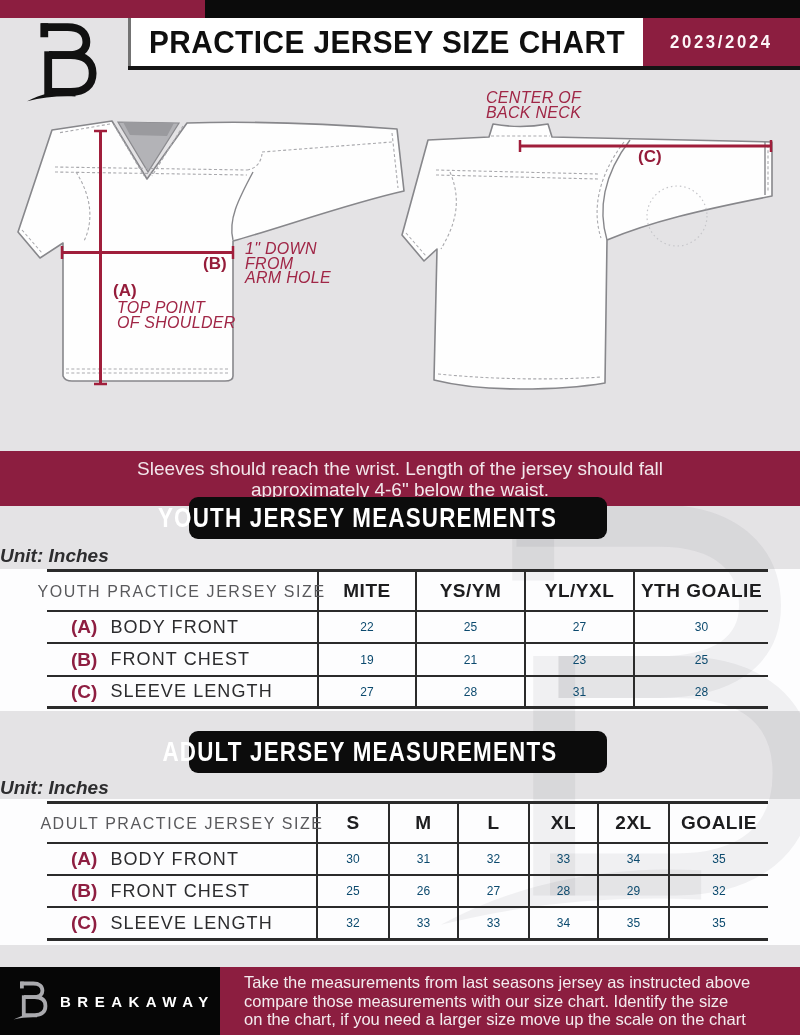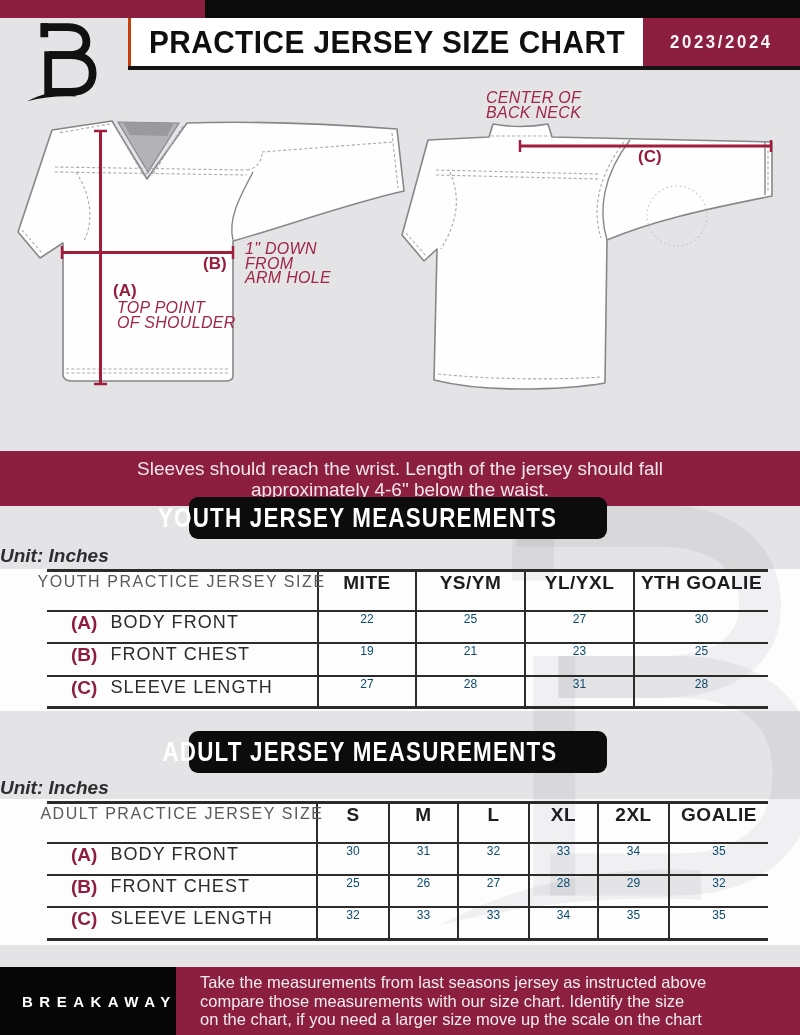--- a/index.html
+++ b/index.html
@@ -3,21 +3,21 @@
 <meta charset="utf-8">
 <style>
   html,body{margin:0;padding:0;background:#cfcfd2;}
   .page{position:relative;width:800px;height:1035px;background:#e4e3e5;overflow:hidden;
         font-family:"Liberation Sans",sans-serif;}
   
   .topstrip-maroon{position:absolute;left:0;top:0;width:205px;height:18px;background:#8c1e40;}
   .topstrip-black{position:absolute;left:205px;top:0;width:595px;height:18px;background:#0b0b0b;}
   .titlebar{position:absolute;left:128px;top:18px;width:672px;height:48px;display:flex;
             border-bottom:4px solid #141414;box-sizing:content-box;}
-  .titlebar-white{width:520px;background:#ffffff;border-left:3px solid #c2410c;
+  .titlebar-white{width:520px;background:#ffffff;border-left:3px solid #737373;
                   display:flex;align-items:center;justify-content:center;box-sizing:border-box;}
   .title{font-size:32px;font-weight:bold;color:#0f0f0f;letter-spacing:.5px;white-space:nowrap;
          transform:scaleX(.93);}
   .yearbox{width:180px;background:#8c1e40;display:flex;align-items:center;justify-content:center;}
   .year{font-size:19px;font-weight:bold;color:#fdf6f8;letter-spacing:3px;white-space:nowrap;
         transform:scaleX(.88);}
   .brandlogo{position:absolute;left:24px;top:20px;}
   
   .diagram-svg{position:absolute;left:0;top:60px;z-index:2;}
   .mkey{position:absolute;font-weight:bold;font-size:17px;color:#951c3a;z-index:3;white-space:nowrap;}
@@ -42,34 +42,34 @@
   .tablebg{position:absolute;left:0;width:800px;background:#fdfdfe;z-index:0;}
   .tablebg-youth{top:569px;height:142px;}
   .tablebg-adult{top:799px;height:146px;}
   .wm{position:absolute;left:424px;top:488px;z-index:1;opacity:1;}
   .size-table{position:absolute;left:47px;width:721px;display:grid;z-index:2;
               border-top:3px solid #2b2b2b;border-bottom:3px solid #2b2b2b;}
   .table-youth{top:569px;grid-template-columns:270px 98px 109px 109px 135px;
                grid-template-rows:38px 32px 33px 31px;}
   .table-adult{top:801px;grid-template-columns:269px 72px 69px 71px 69px 71px 100px;
                grid-template-rows:38px 32px 32px 32px;}
-  .cell{display:flex;justify-content:center;
+  .cell{display:flex;align-items:center;justify-content:center;
         border-top:2.5px solid #2b2b2b;border-left:2.5px solid #2b2b2b;box-sizing:border-box;}
   .cell.r0{border-top:none;}
   .cell.c0{border-left:none;}
   .lblcol-h span{font-size:16.5px;color:#59595c;letter-spacing:1.6px;white-space:nowrap;
         transform:scaleX(.97);}
   .size-h{font-weight:bold;font-size:19px;color:#1d1d1f;letter-spacing:.5px;}
   .rowlbl{justify-content:flex-start;padding-left:24px;gap:13px;}
   .key{color:#8e1e41;font-weight:bold;font-size:19px;}
   .rl{font-size:18px;color:#2c2c2e;letter-spacing:1.1px;}
   .val{font-size:12px;color:#0c4a6e;}
   
   .footer{position:absolute;left:0;top:967px;width:800px;height:68px;display:flex;z-index:2;}
-  .fblack{width:176px;background:#060606;display:flex;align-items:center;gap:10px;
+  .fblack{width:220px;background:#060606;display:flex;align-items:center;gap:10px;
           padding-left:12px;box-sizing:border-box;}
   .fbrand{color:#ffffff;font-size:15px;font-weight:bold;letter-spacing:6.5px;white-space:nowrap;}
   .fmaroon{flex:1;background:#8c1e40;color:#f3ebee;font-size:16.5px;line-height:18.6px;
            padding:6px 0 0 24px;box-sizing:border-box;}
 </style>
 </head>
 <body>
 
 <div class="page">
 

